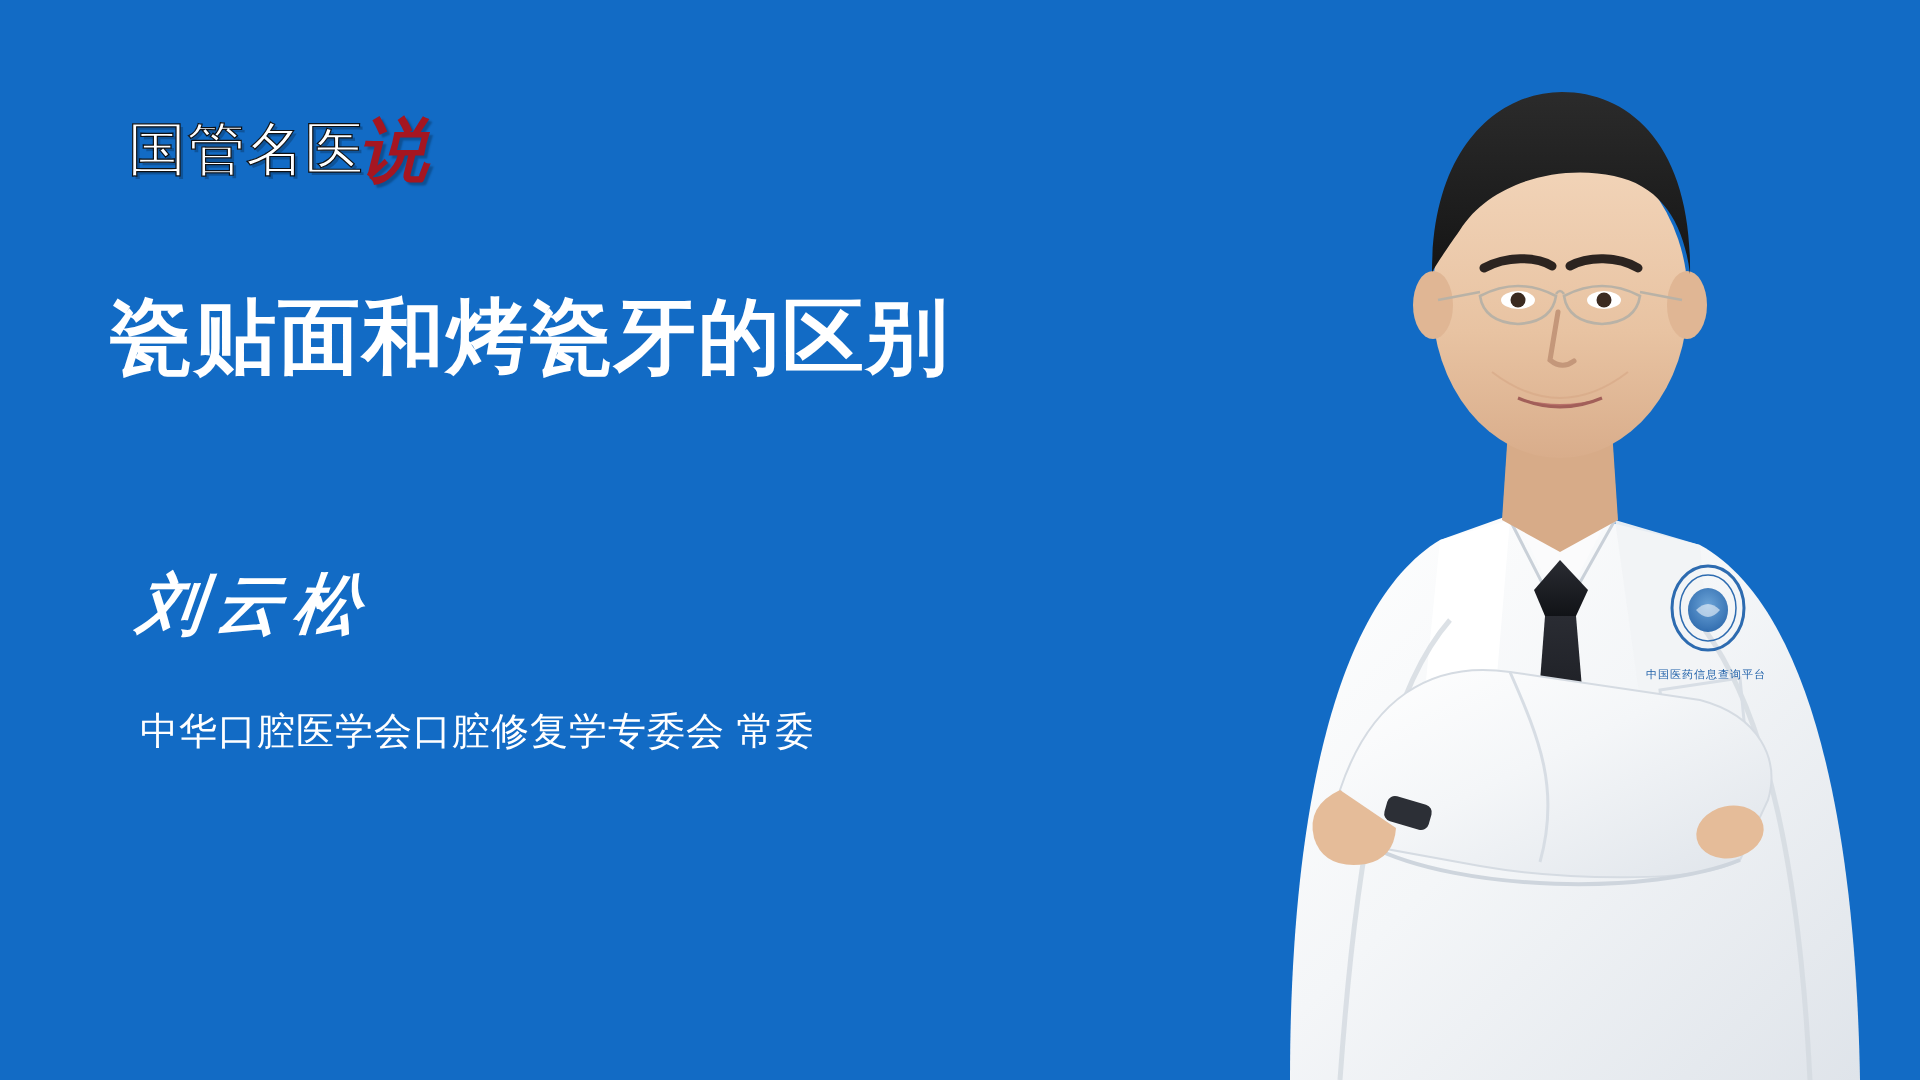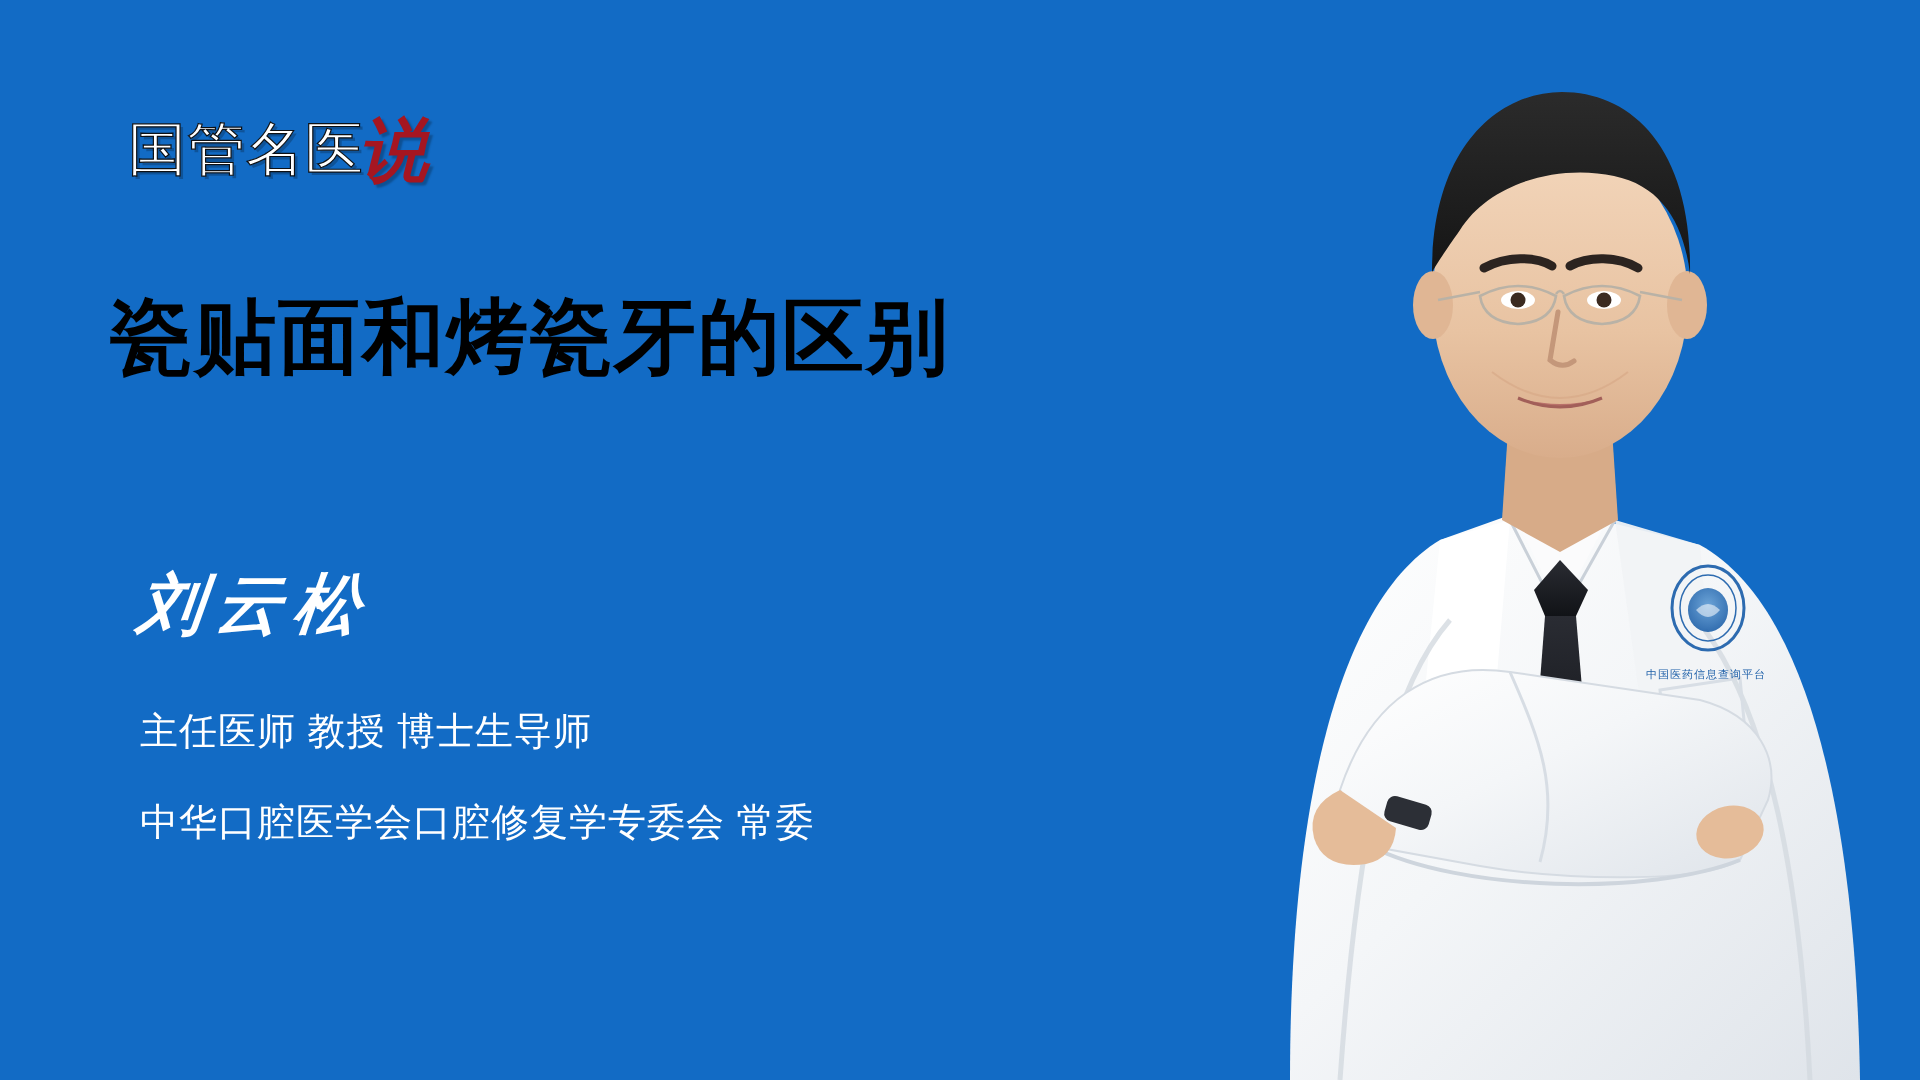--- a/index.html
+++ b/index.html
@@ -49,21 +49,21 @@
     text-shadow: 3px 3px 2px rgba(0,0,0,0.25);
   }
 
   
   #episode-title {
     position: absolute;
     left: 110px;
     top: 238px;
     font-size: 82px;
     font-weight: 700;
-    color: #000000;
+    color: #ffffff;
     line-height: 1.08;
     letter-spacing: 2px;
     white-space: nowrap;
   }
 
   
   #doctor-name {
     position: absolute;
     left: 138px;
     top: 572px;
@@ -122,21 +122,20 @@
   <div id="brand-logo">
     <span class="logo-main" style="color: #ffffff; -webkit-text-stroke: 1.2px rgb(13, 16, 20);">国管名医</span>
     <span class="logo-accent" style="color: rgb(165, 22, 33);">说</span>
   </div>
 
   <h1 id="episode-title">瓷贴面和烤瓷牙的区别</h1>
 
   <div id="doctor-name">刘云松</div>
 
   <div id="credentials">
-    <div class="cred-line">主任医师  教授  博士生导师</div>
     <div class="cred-line">中华口腔医学会口腔修复学专委会  常委</div>
   </div>
 
   <div id="doctor-portrait">
     <svg viewBox="0 0 880 1080" preserveAspectRatio="xMidYMax meet" aria-hidden="true">
       <defs>
         <linearGradient id="coatGrad" x1="0" y1="0" x2="1" y2="1">
           <stop offset="0%" stop-color="#ffffff"></stop>
           <stop offset="45%" stop-color="#f4f6f8"></stop>
           <stop offset="100%" stop-color="#dfe4ea"></stop>

